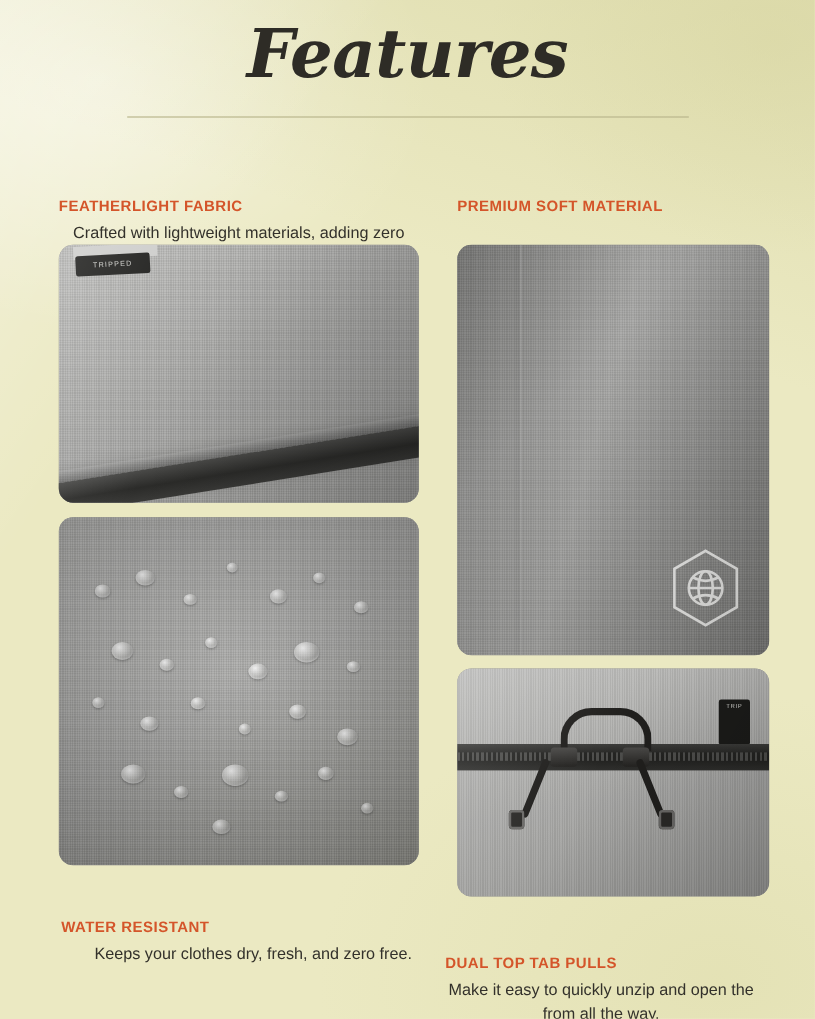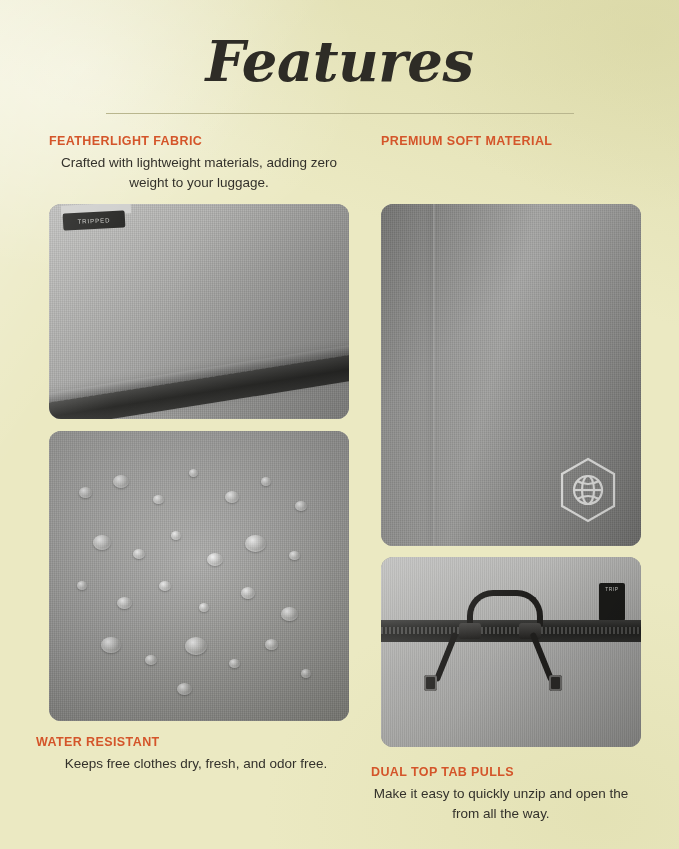--- a/index.html
+++ b/index.html
@@ -32,21 +32,21 @@
     height: 849px;
   }
   .title {
     text-align: center;
     font-family: "DejaVu Serif", "Liberation Serif", serif;
     font-style: italic;
     font-weight: 700;
     font-size: 56px;
     letter-spacing: -0.5px;
     color: #2e2c26;
-    padding-top: 32px;
+    padding-top: 16px;
     line-height: 1.05;
   }
   .title-rule {
     width: 468px;
     height: 1px;
     background: #b9b68e;
     margin: 22px auto 0 auto;
   }
 
   .feat-head {
@@ -58,26 +58,26 @@
     margin: 0 0 5px 0;
   }
   .feat-body {
     color: #33312b;
     font-size: 13.5px;
     line-height: 1.45;
     margin: 0;
     text-align: center;
   }
 
-  .block { position: absolute; }
+  .block { position: absolute; margin-top: 31px; }
 
   
   #b-featherlight { left: 49px; top: 134px; width: 300px; }
   #b-premium     { left: 381px; top: 134px; width: 260px; }
-  #b-water       { left: 36px; top: 735px; width: 320px; }
+  #b-water       { left: 51px; top: 735px; width: 320px; }
   #b-pulls       { left: 371px; top: 765px; width: 260px; }
 
   
   .photo {
     position: absolute;
     border-radius: 12px;
     overflow: hidden;
     background: #8d8d8b;
   }
   #p-fabric { left: 49px;  top: 204px; width: 300px; height: 215px; }
@@ -308,21 +308,21 @@
     <div class="drop" style="left:136px; top:206px; width:22px; height:18px;"></div>
     <div class="drop" style="left:180px; top:228px; width:11px; height:9px;"></div>
     <div class="drop" style="left:216px; top:208px; width:13px; height:11px;"></div>
     <div class="drop" style="left:252px; top:238px; width:10px; height:9px;"></div>
     <div class="drop" style="left:128px; top:252px; width:15px; height:12px;"></div>
     <div class="vignette"></div>
   </div>
 
   <div class="block" id="b-water">
     <p class="feat-head">WATER RESISTANT</p>
-    <p class="feat-body">Keeps free clothes dry, fresh, and odor free.</p>
+    <p class="feat-body">Keeps your clothes dry, fresh, and zero free.</p>
   </div>
 
   <div class="photo" id="p-pulls">
     <div class="fabric-base"></div>
     <div class="tag">TRIP</div>
     <div class="zip-track"></div>
     <div class="zip-teeth"></div>
     <div class="handle"></div>
     <div class="slider" style="left:78px; top:66px;"></div>
     <div class="slider" style="left:138px; top:66px;"></div>

